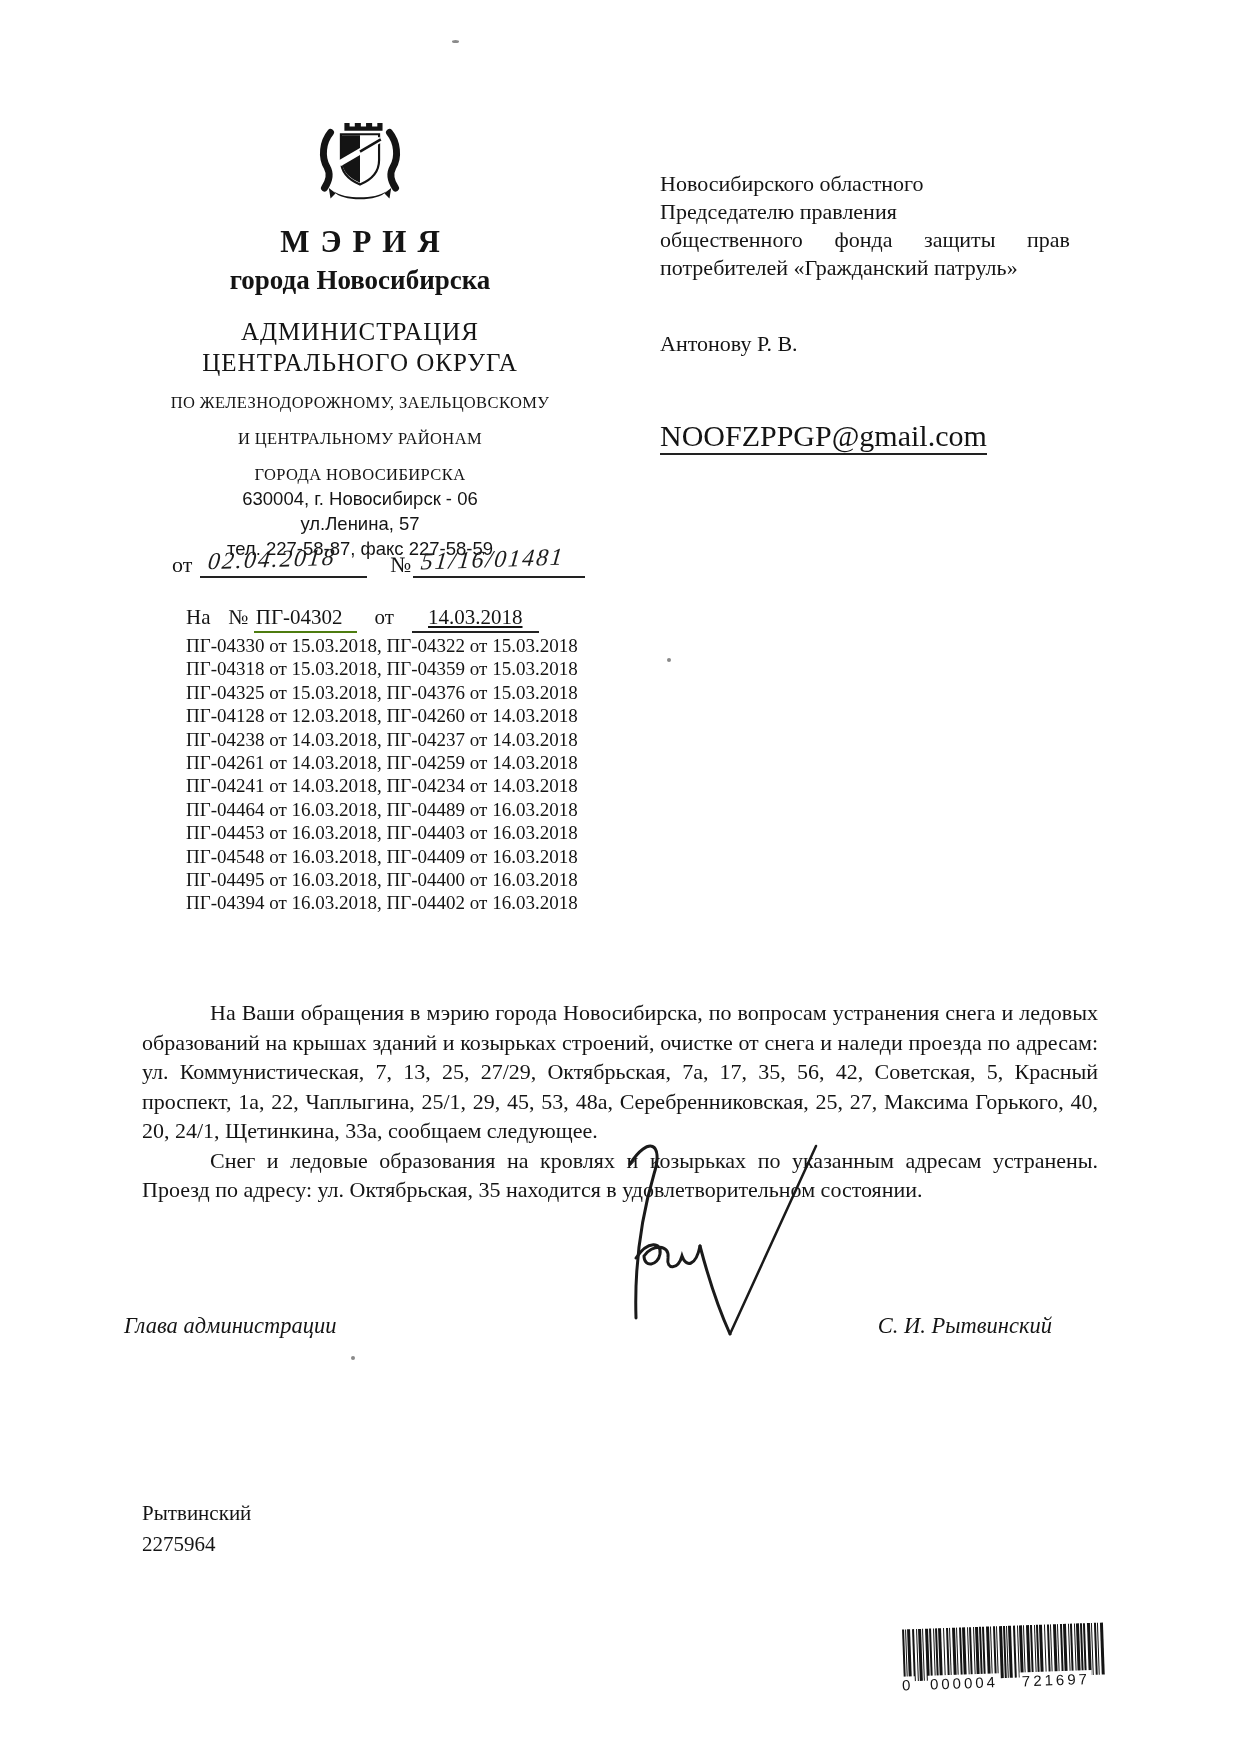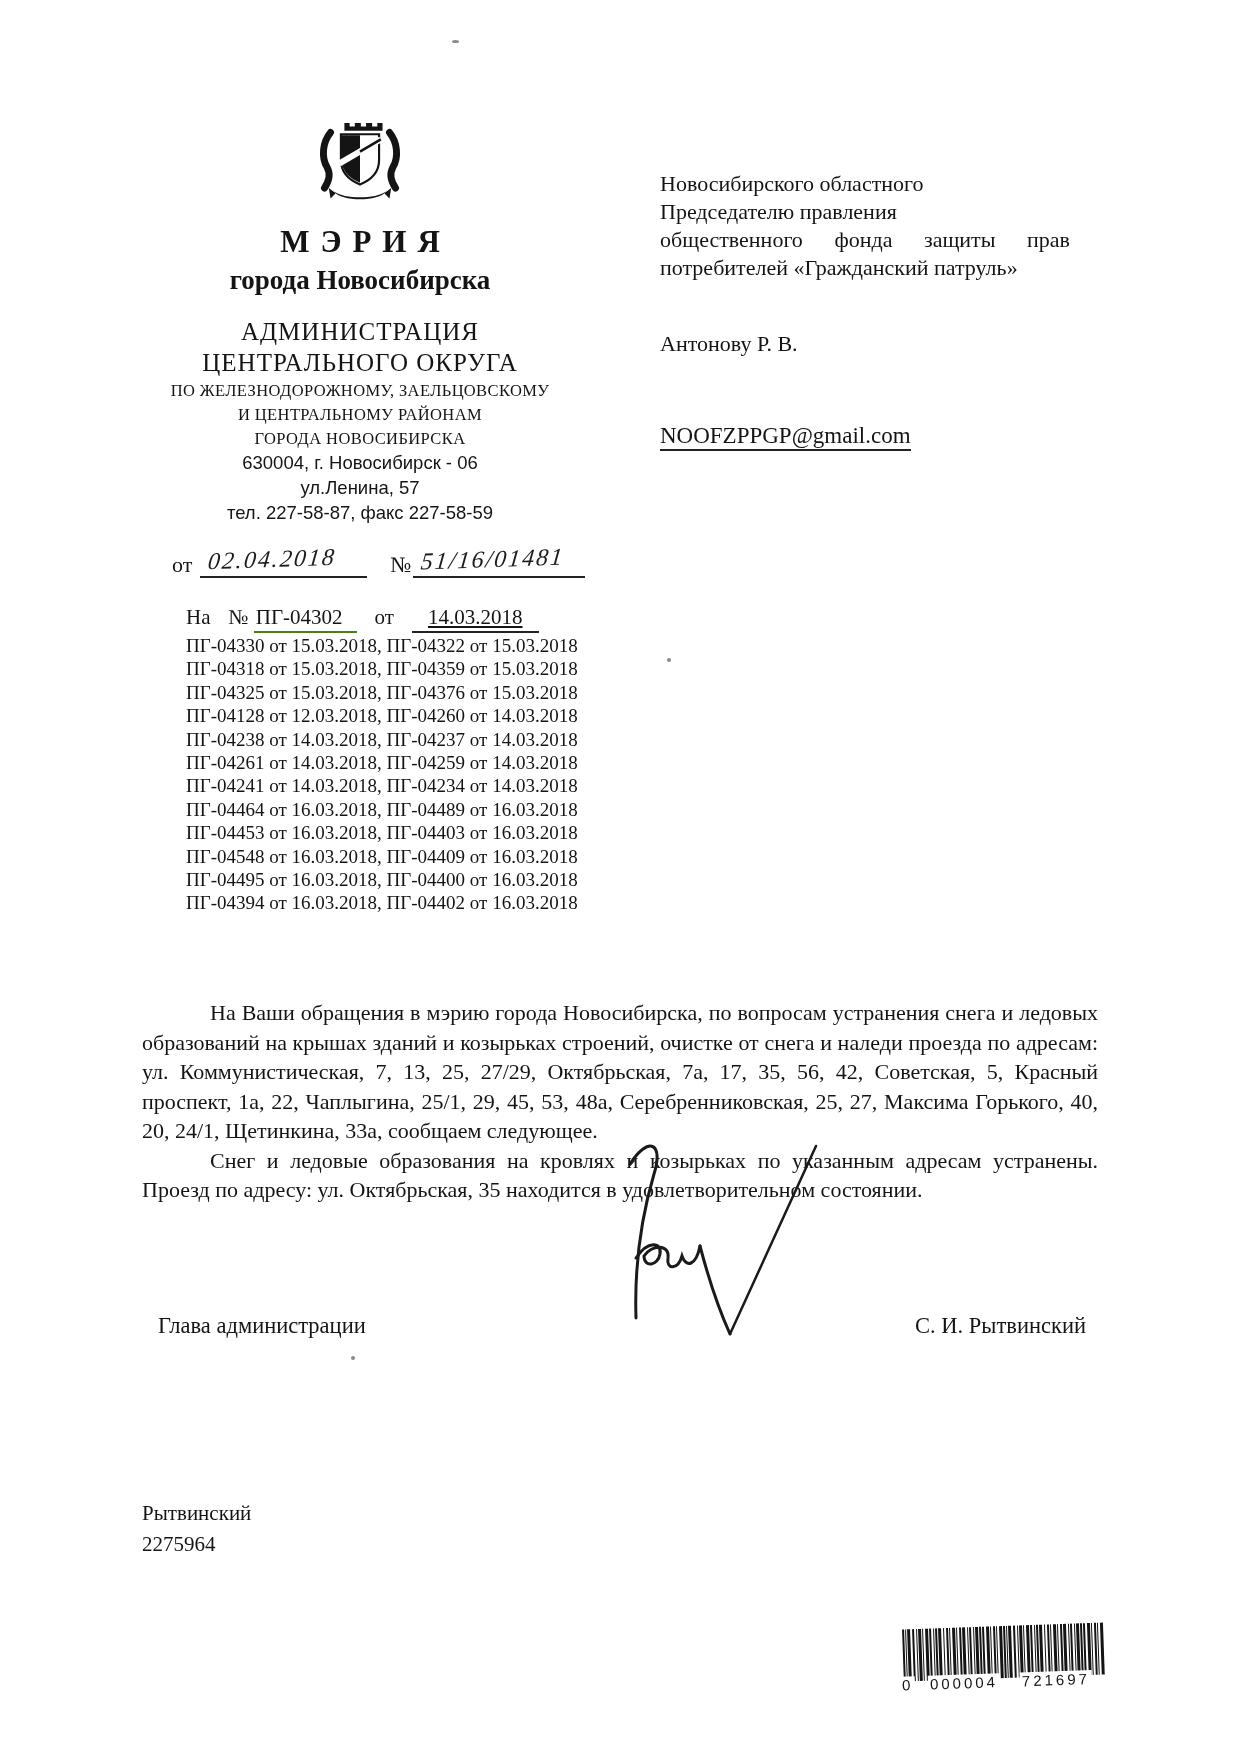--- a/index.html
+++ b/index.html
@@ -9,21 +9,21 @@
   }
   .abs { position:absolute; }
 
   
   .letterhead { left:140px; top:112px; width:440px; text-align:center; }
   .coat { display:block; margin:0 auto; }
   .org1 { font-size:31px; font-weight:bold; letter-spacing:11px; margin-top:12px; text-indent:11px; }
   .org2 { font-size:27px; font-weight:bold; margin-top:5px; }
   .dept  { font-size:25px; margin-top:22px; letter-spacing:1px; }
   .dept2 { font-size:25px; margin-top:3px;  letter-spacing:1px; }
-  .smallcaps { font-size:16.5px; margin-top:4px; letter-spacing:0.4px; }
+  .smallcaps { font-size:16.5px; margin-top:16px; letter-spacing:0.4px; }
   .sansline  { font-family:"Liberation Sans", sans-serif; font-size:18.5px; margin-top:3px; }
 
   
   .outrow { left:140px; top:546px; width:470px; height:34px; font-size:22px; }
   .outrow .lab { position:absolute; bottom:2px; }
   .lab-ot { left:32px; }
   .lab-no { left:250px; }
   .uline { position:absolute; bottom:2px; border-bottom:2px solid #222; height:30px; }
   .ul1 { left:60px;  width:167px; }
   .ul2 { left:273px; width:172px; }
@@ -39,28 +39,28 @@
   .ref-ul { border-bottom:2px solid #4d7c0f; padding:0 14px 1px 2px; }
   .ref-ul2 { border-bottom:2px solid #222; padding:0 16px 1px 16px;text-decoration:underline; }
   .refhead .sp { display:inline-block; width:18px; }
   .reflist { left:186px; top:634px; width:430px; font-size:19px; line-height:23.4px; white-space:nowrap; }
 
   
   .addressee { left:660px; top:170px; width:410px; font-size:22px; line-height:28px; }
   .addressee .just { text-align:justify; text-align-last:justify; }
   .addr-name { margin-top:48px; }
   .addr-email { margin-top:64px; }
-  .addr-email span { border-bottom:2px solid #222; font-size:23px; padding-bottom:1px; }
+  .addr-email span { border-bottom:2px solid #222; font-size:30px; padding-bottom:1px; }
 
   
   .bodytext { left:142px; top:998px; width:956px; font-size:22px; line-height:29.5px; text-align:justify; }
   .bodytext p { margin:0; text-indent:68px; }
 
   
-  .sigrow { left:158px; top:1313px; width:928px; font-size:22.5px; }
+  .sigrow { left:124px; top:1313px; width:928px; font-size:22.5px;font-style:italic; }
   .sig-name { position:absolute; right:0; top:0; }
   .signature-svg { left:578px; top:1136px; }
 
   
   .executor { left:142px; top:1498px; font-size:21px; line-height:31px; }
 
   
   .barcode { left:903px; top:1626px; width:202px; height:58px; transform:rotate(-2deg); }
   .bars { display:flex; align-items:stretch; height:52px; }
   .bar { background:#141414; height:100%; flex:none; }

